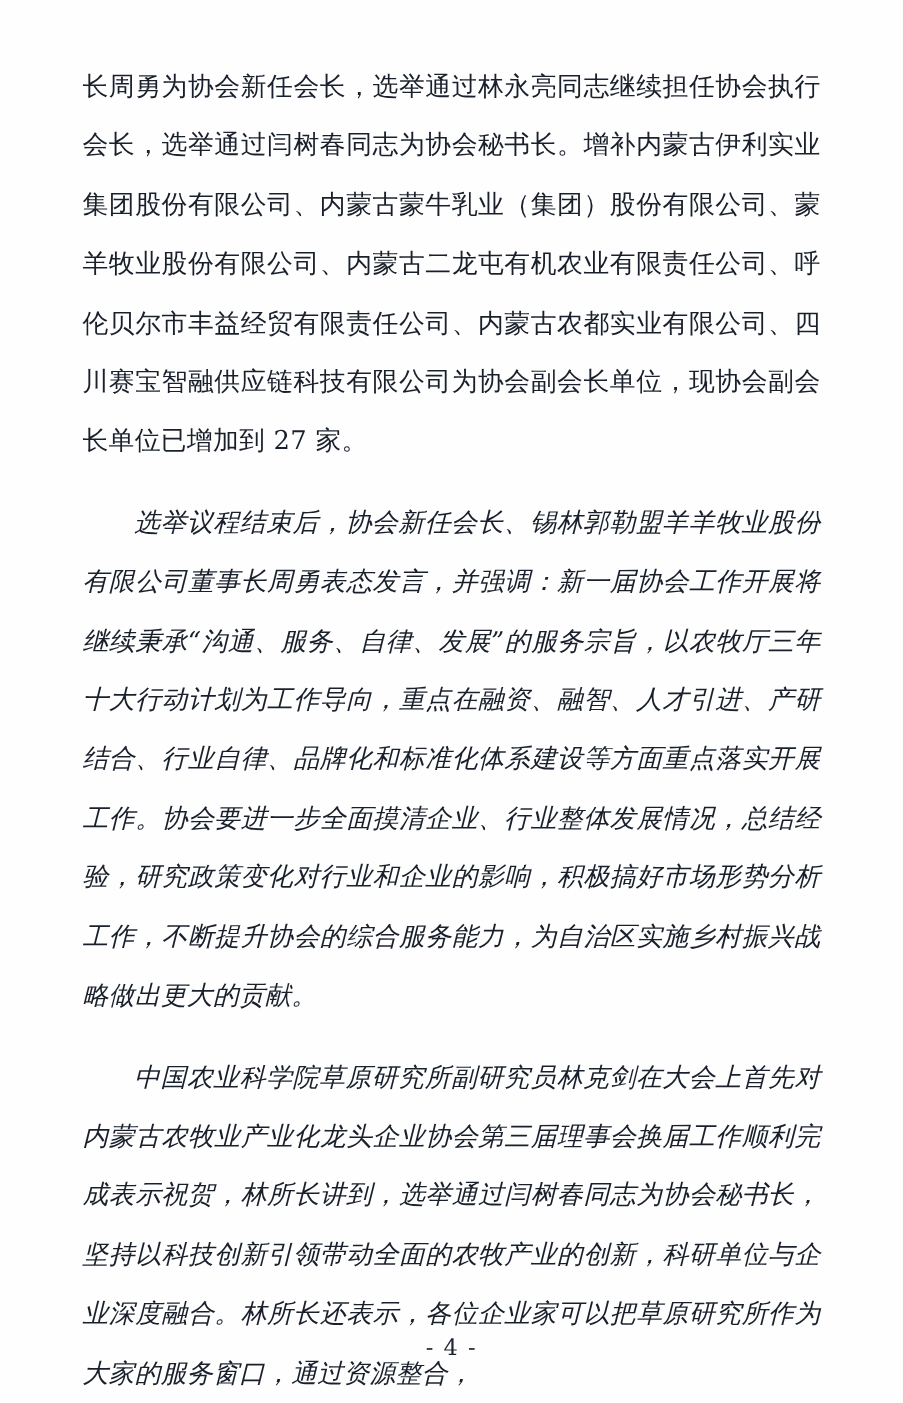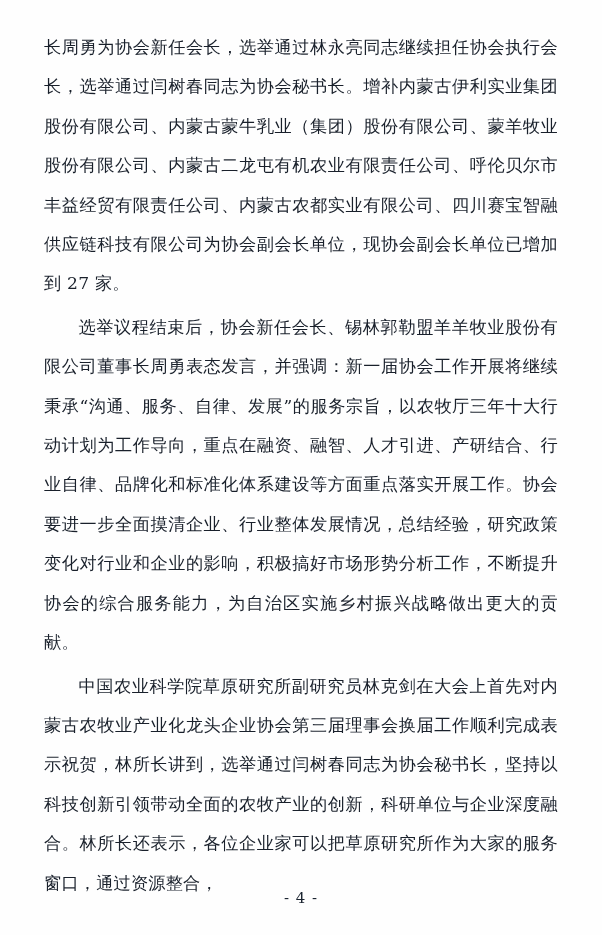--- a/index.html
+++ b/index.html
@@ -24,25 +24,26 @@
   }
   .body-text {
     font-size: 17.2px;
     line-height: 39.4px;
     text-align: justify;
     text-justify: inter-ideograph;
     letter-spacing: 0.2px;
     color: #19202b;
   }
   .para {
-    margin: 4px;
+    margin: 15px;
     text-indent: 0;
   }
   .para.indent {
     text-indent: 2em;
+    font-style: italic;
   }
   .page-number {
     position: absolute;
     left: 0;
     right: 0;
     bottom: 28px;
     text-align: center;
     font-size: 15px;
     color: #1b2430;
     font-family: "DejaVu Serif", "Liberation Serif", serif;

